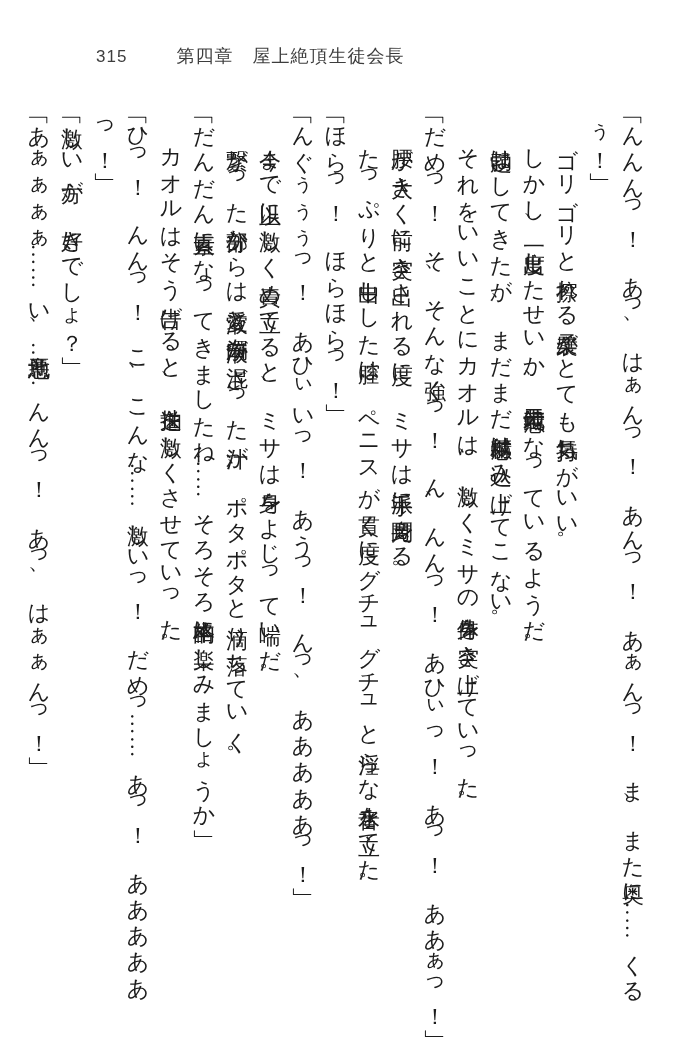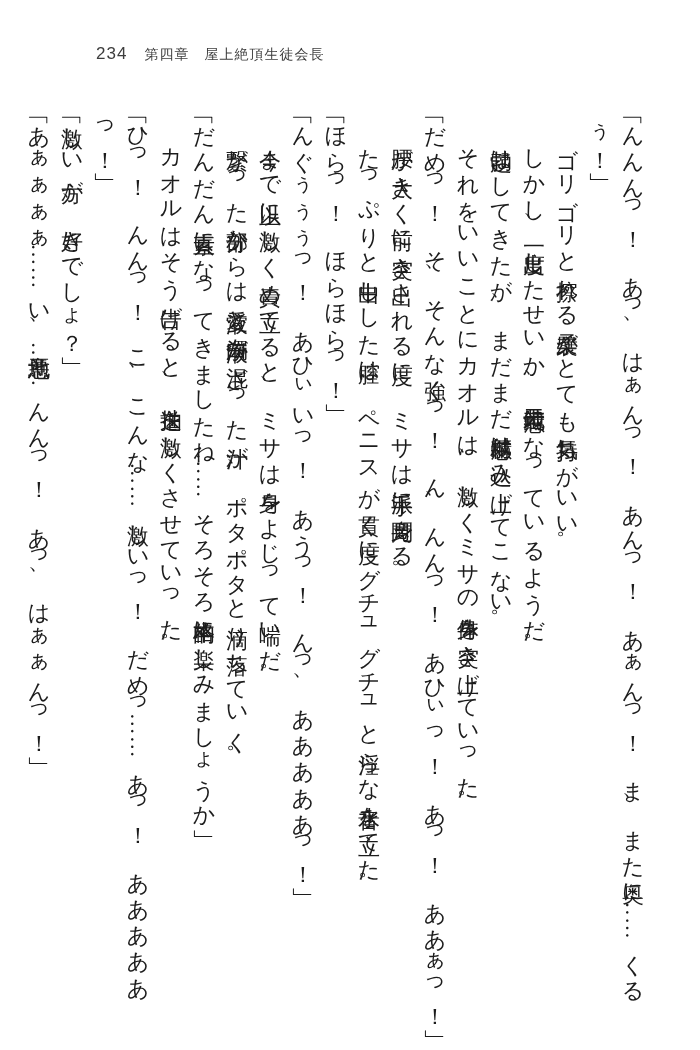--- a/index.html
+++ b/index.html
@@ -26,22 +26,23 @@
     align-items: baseline;
     gap: 17px;
     font-family: "Liberation Sans", "DejaVu Sans", sans-serif;
     color: #3d3d3d;
   }
   .page-number {
     font-size: 17px;
     letter-spacing: 1px;
   }
   .chapter-title {
-    font-size: 14px;
+    font-size: 18px;
     letter-spacing: 1px;
+    margin-left: 32px;
   }
   .text-block {
     position: absolute;
     top: 110px;
     right: 50px;
     height: 912px;
     writing-mode: vertical-rl;
     -webkit-writing-mode: vertical-rl;
     text-orientation: mixed;
     font-family: "Liberation Serif", "DejaVu Serif", serif;
@@ -57,21 +58,21 @@
   .para.indent {
     text-indent: 23px;
   }
 </style>
 </head>
 <body>
 
 <div class="page">
 
   <div class="running-head">
-    <span class="page-number">234</span>
+    <span class="page-number">315</span>
     <span class="chapter-title">第四章　屋上絶頂生徒会長</span>
   </div>
 
   <div class="text-block">
     <p class="para">「んんんっ！　あっ、はぁんっ！　あんっ！　あぁんっ！　ま、また奥に……くるぅ！」</p>
     <p class="para indent">ゴリゴリと擦れる柔襞がとても気持ちがいい。</p>
     <p class="para indent">しかし、一度出したせいか、若干鈍感になっているようだ。</p>
     <p class="para indent">勃起はしてきたが、まだまだ射精感は込み上げてこない。</p>
     <p class="para indent">それをいいことにカオルは、激しくミサの身体を突き上げていった。</p>
     <p class="para">「だめっ！　そ、そんな強くっ！　ん、んんっ！　あひぃっ！　あっ！　ああぁっ！」</p>

